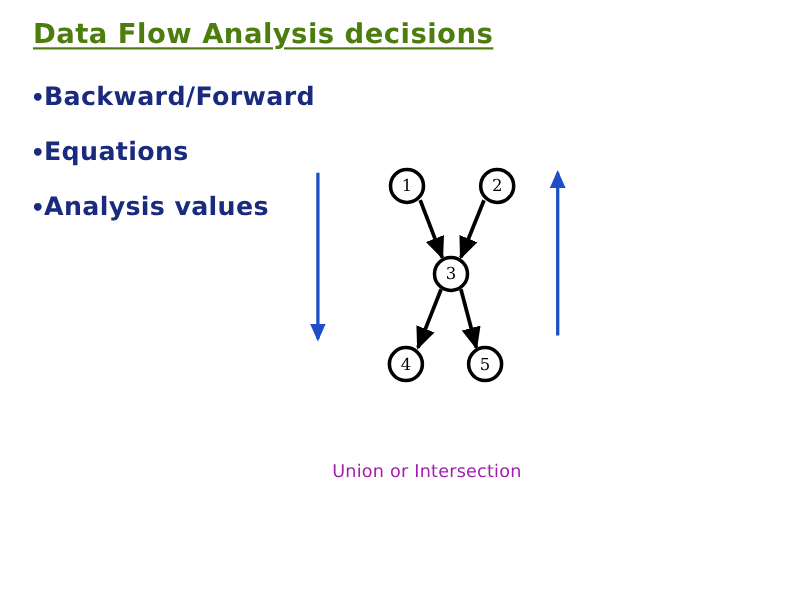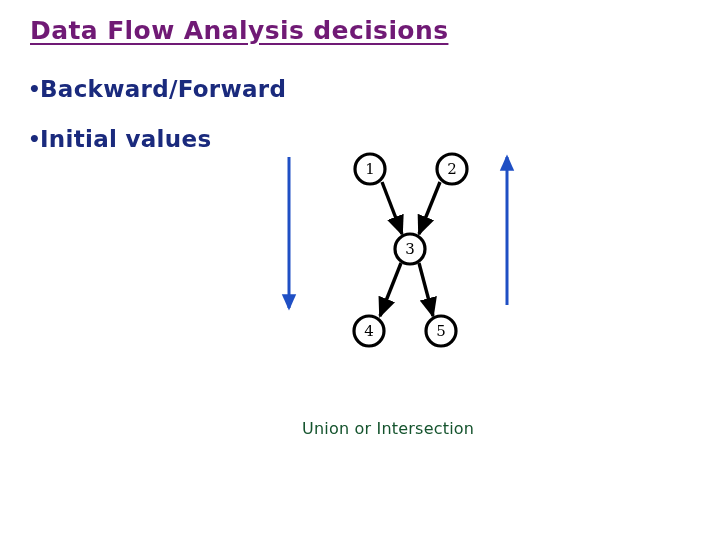--- a/index.html
+++ b/index.html
@@ -18,21 +18,21 @@
 
   
   .slide-title {
     position: absolute;
     left: 30px;
     top: 16px;
     font-family: "DejaVu Sans", sans-serif;
     font-size: 25px;
     font-weight: bold;
     letter-spacing: 0.4px;
-    color: #701a75;
+    color: #4d7c0f;
     text-decoration: underline;
     text-underline-offset: 4px;
     white-space: nowrap;
   }
 
   
   .bullet-list {
     position: absolute;
     left: 28px;
     top: 62px;
@@ -72,21 +72,21 @@
     height: 230px;
   }
   .diagram svg { display: block; }
 
   .caption {
     position: absolute;
     left: 302px;
     top: 419px;
     font-family: "DejaVu Sans", sans-serif;
     font-size: 16px;
-    color: #14532d;
+    color: #a21caf;
     letter-spacing: 0.2px;
     white-space: nowrap;
   }
 
   .node-label {
     font-family: "DejaVu Serif", serif;
     font-size: 15px;
     fill: #000000;
   }
 </style>
@@ -98,23 +98,26 @@
   <div class="slide-title">Data Flow Analysis decisions</div>
 
   <div class="bullet-list">
 
     <div class="bullet-item">
       <span class="bullet-dot">•</span><span class="bullet-label">Backward/Forward</span>
     </div>
 
 
 
+    <div class="bullet-item">
+      <span class="bullet-dot">•</span><span class="bullet-label">Equations</span>
+    </div>
 
     <div class="bullet-item">
-      <span class="bullet-dot">•</span><span class="bullet-label">Initial values</span>
+      <span class="bullet-dot">•</span><span class="bullet-label">Analysis values</span>
     </div>
 
   </div>
 
   <div class="diagram">
     <svg width="280" height="230" viewBox="0 0 280 230" xmlns="http://www.w3.org/2000/svg">
       <defs>
         <marker id="ah-black" markerWidth="7" markerHeight="7" refX="5.4" refY="3" orient="auto" markerUnits="strokeWidth">
           <path d="M0,0.4 L6,3 L0,5.6 z" fill="#000000"></path>
         </marker>

